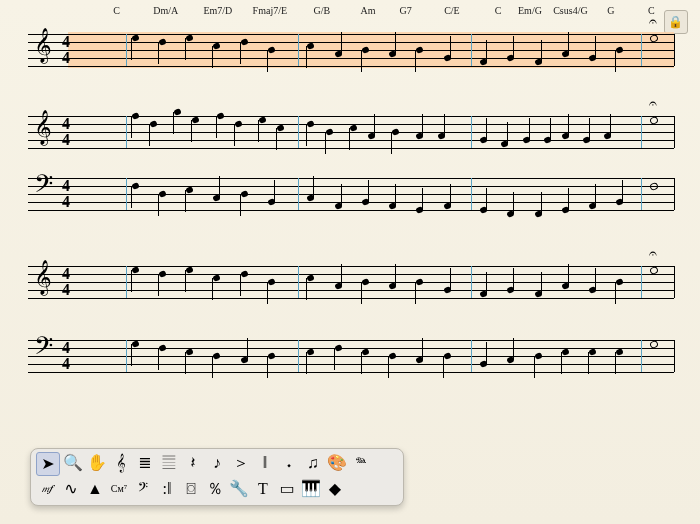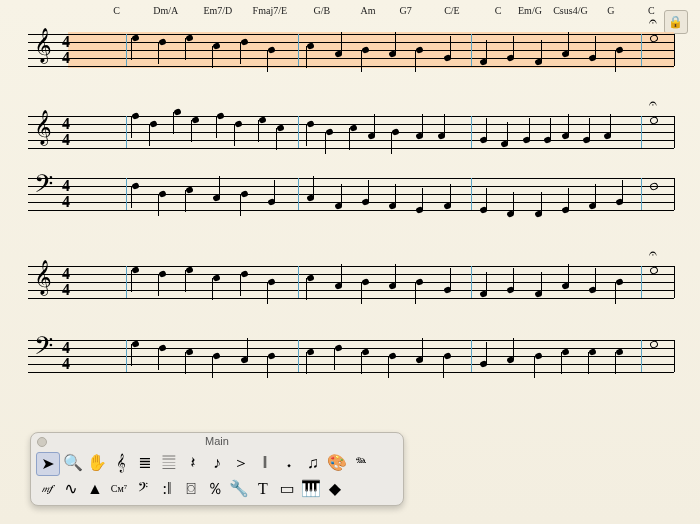--- a/index.html
+++ b/index.html
@@ -329,24 +329,20 @@
         <div class="stem" style="left: 532.92px; top: 12px; height: 22px;"></div>
         <div class="note" style="left: 561.19px; top: 9px;"></div>
         <div class="stem" style="left: 560.19px; top: 12px; height: 22px;"></div>
         <div class="note" style="left: 588.46px; top: 9px;"></div>
         <div class="stem" style="left: 587.46px; top: 12px; height: 22px;"></div>
         <div class="note open" style="left: 621.79px; top: 1px;"></div>
       </div>
     </div>
 
 <div class="toolbar">
-  <div class="titlebar">
-    <div class="close-dot"></div>
-    <span>Main</span>
-  </div>
   <div class="tools" id="tool-rows">
         <div class="tool sel">➤</div>
         <div class="tool">🔍</div>
         <div class="tool">✋</div>
         <div class="tool">𝄞</div>
         <div class="tool">≣</div>
         <div class="tool">𝄚</div>
         <div class="tool">𝄽</div>
         <div class="tool">♪</div>
         <div class="tool">＞</div>

